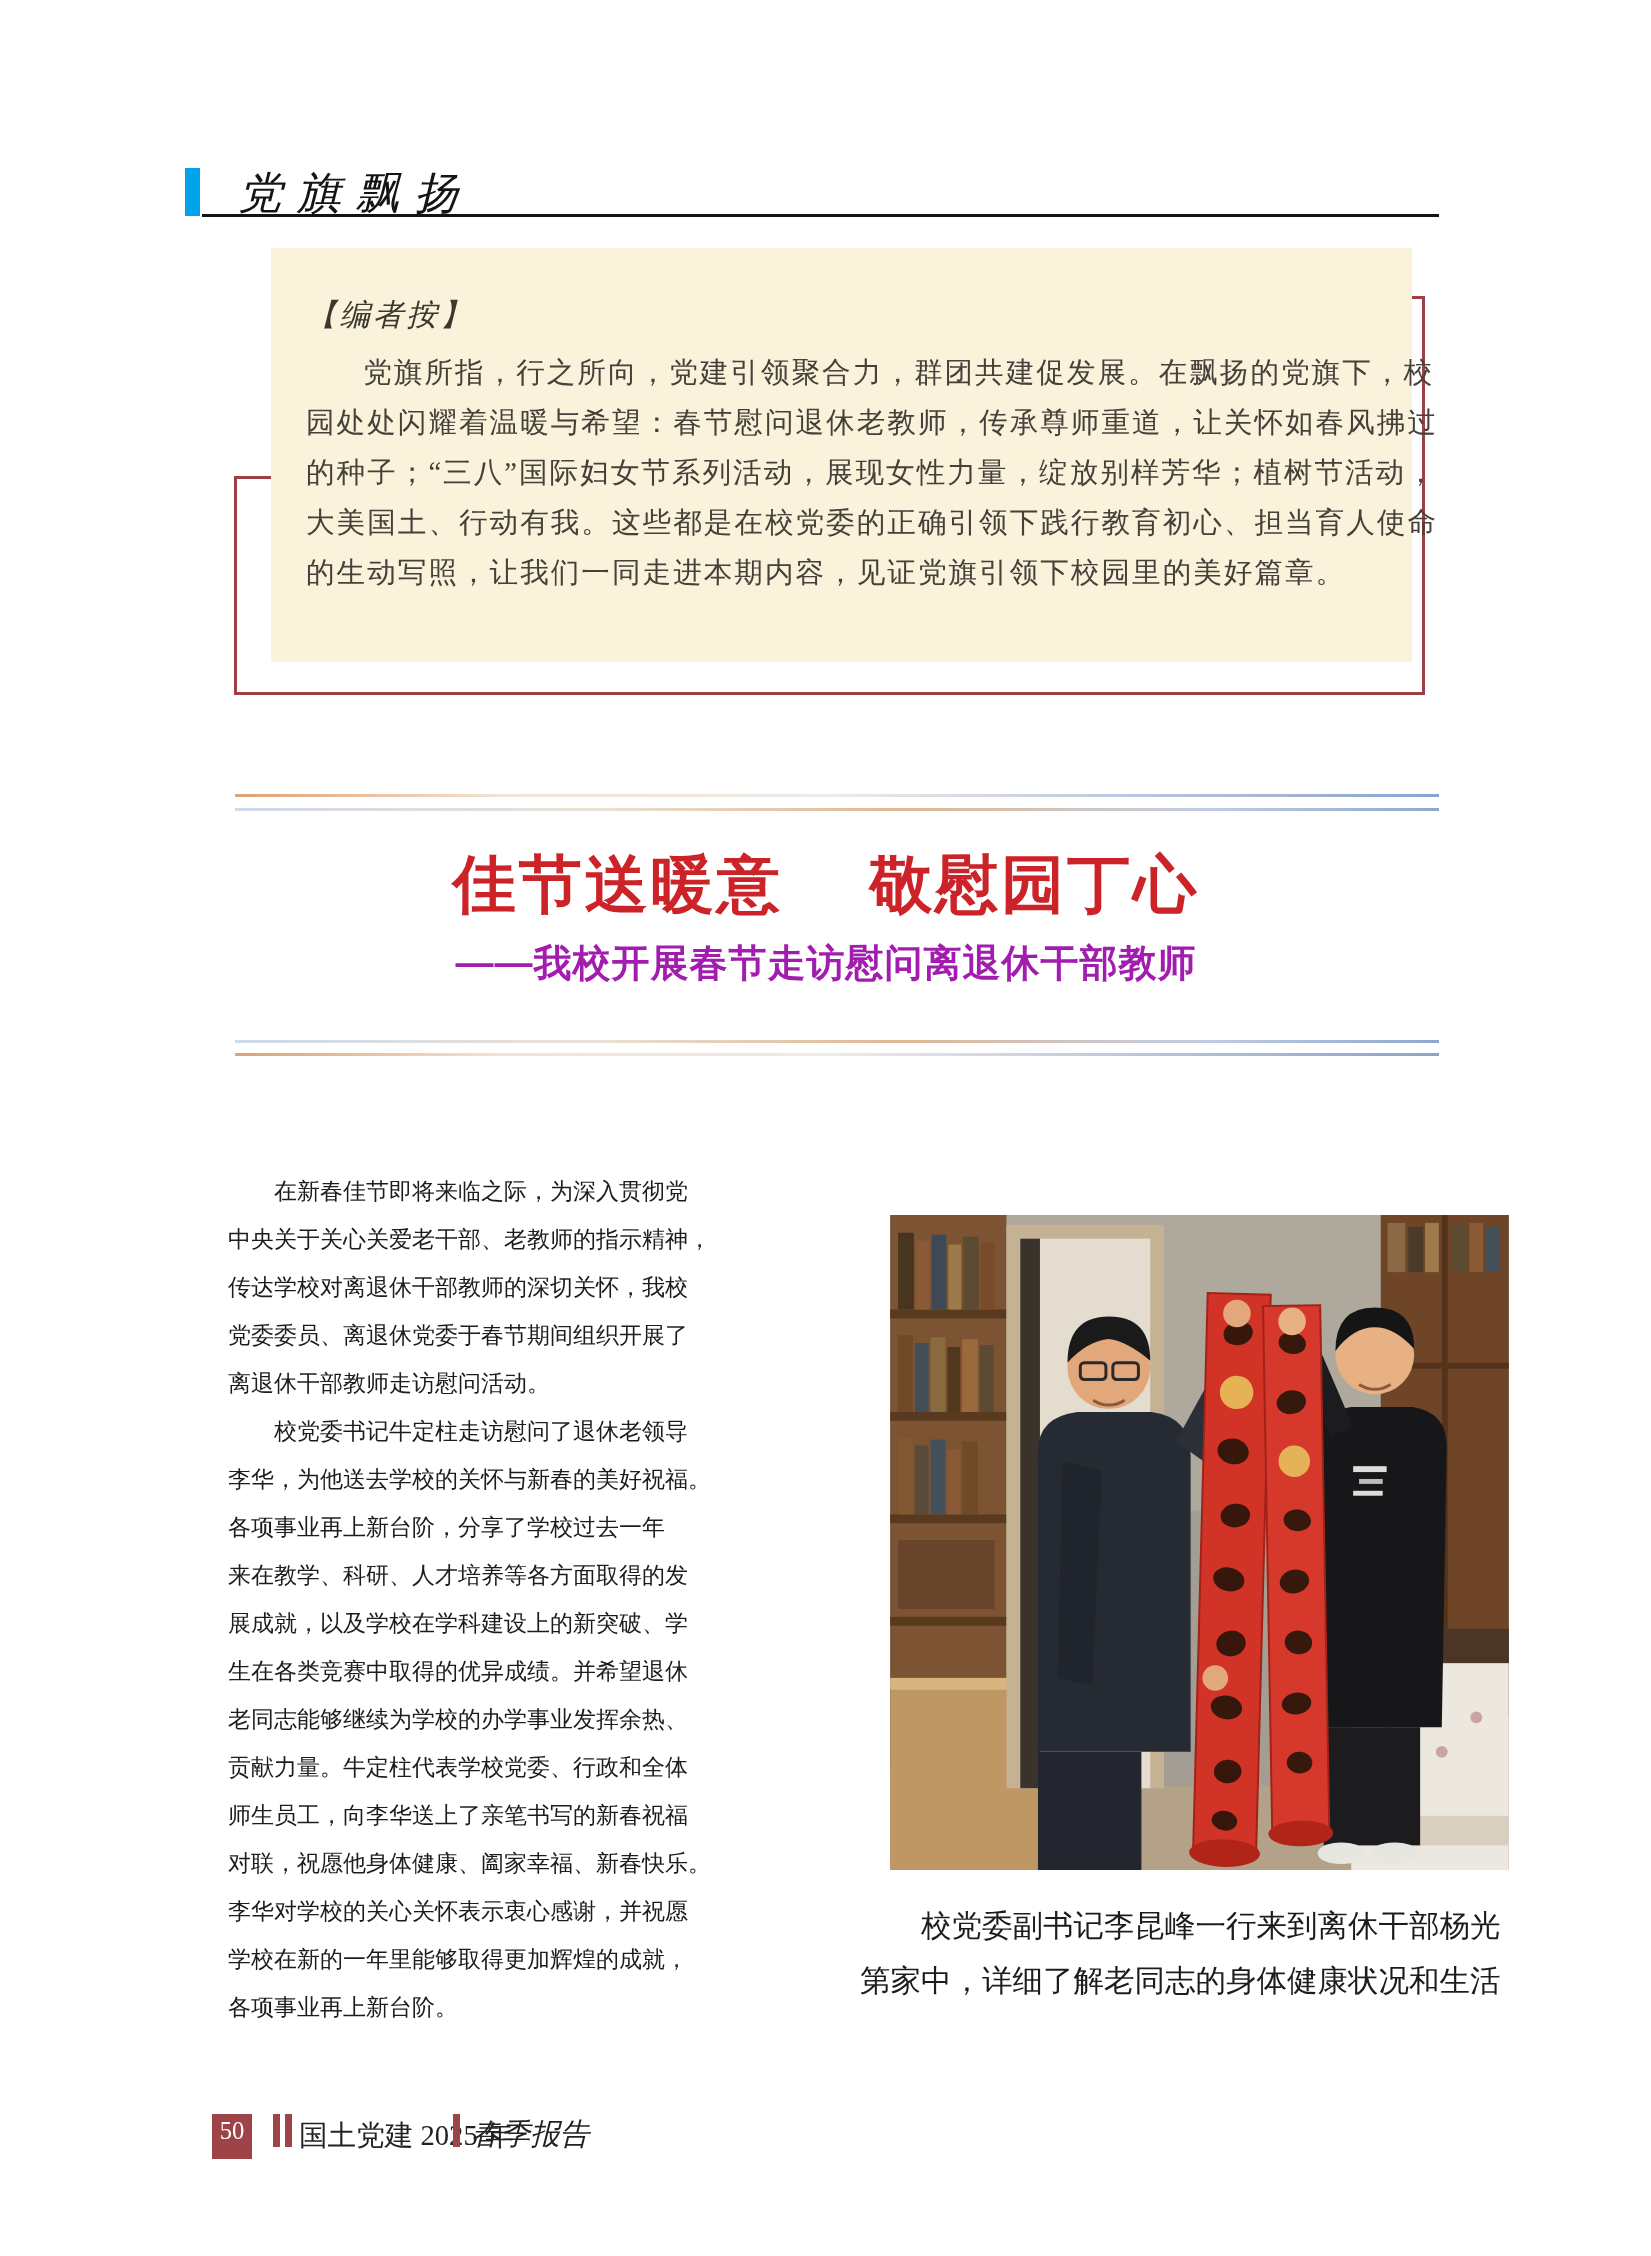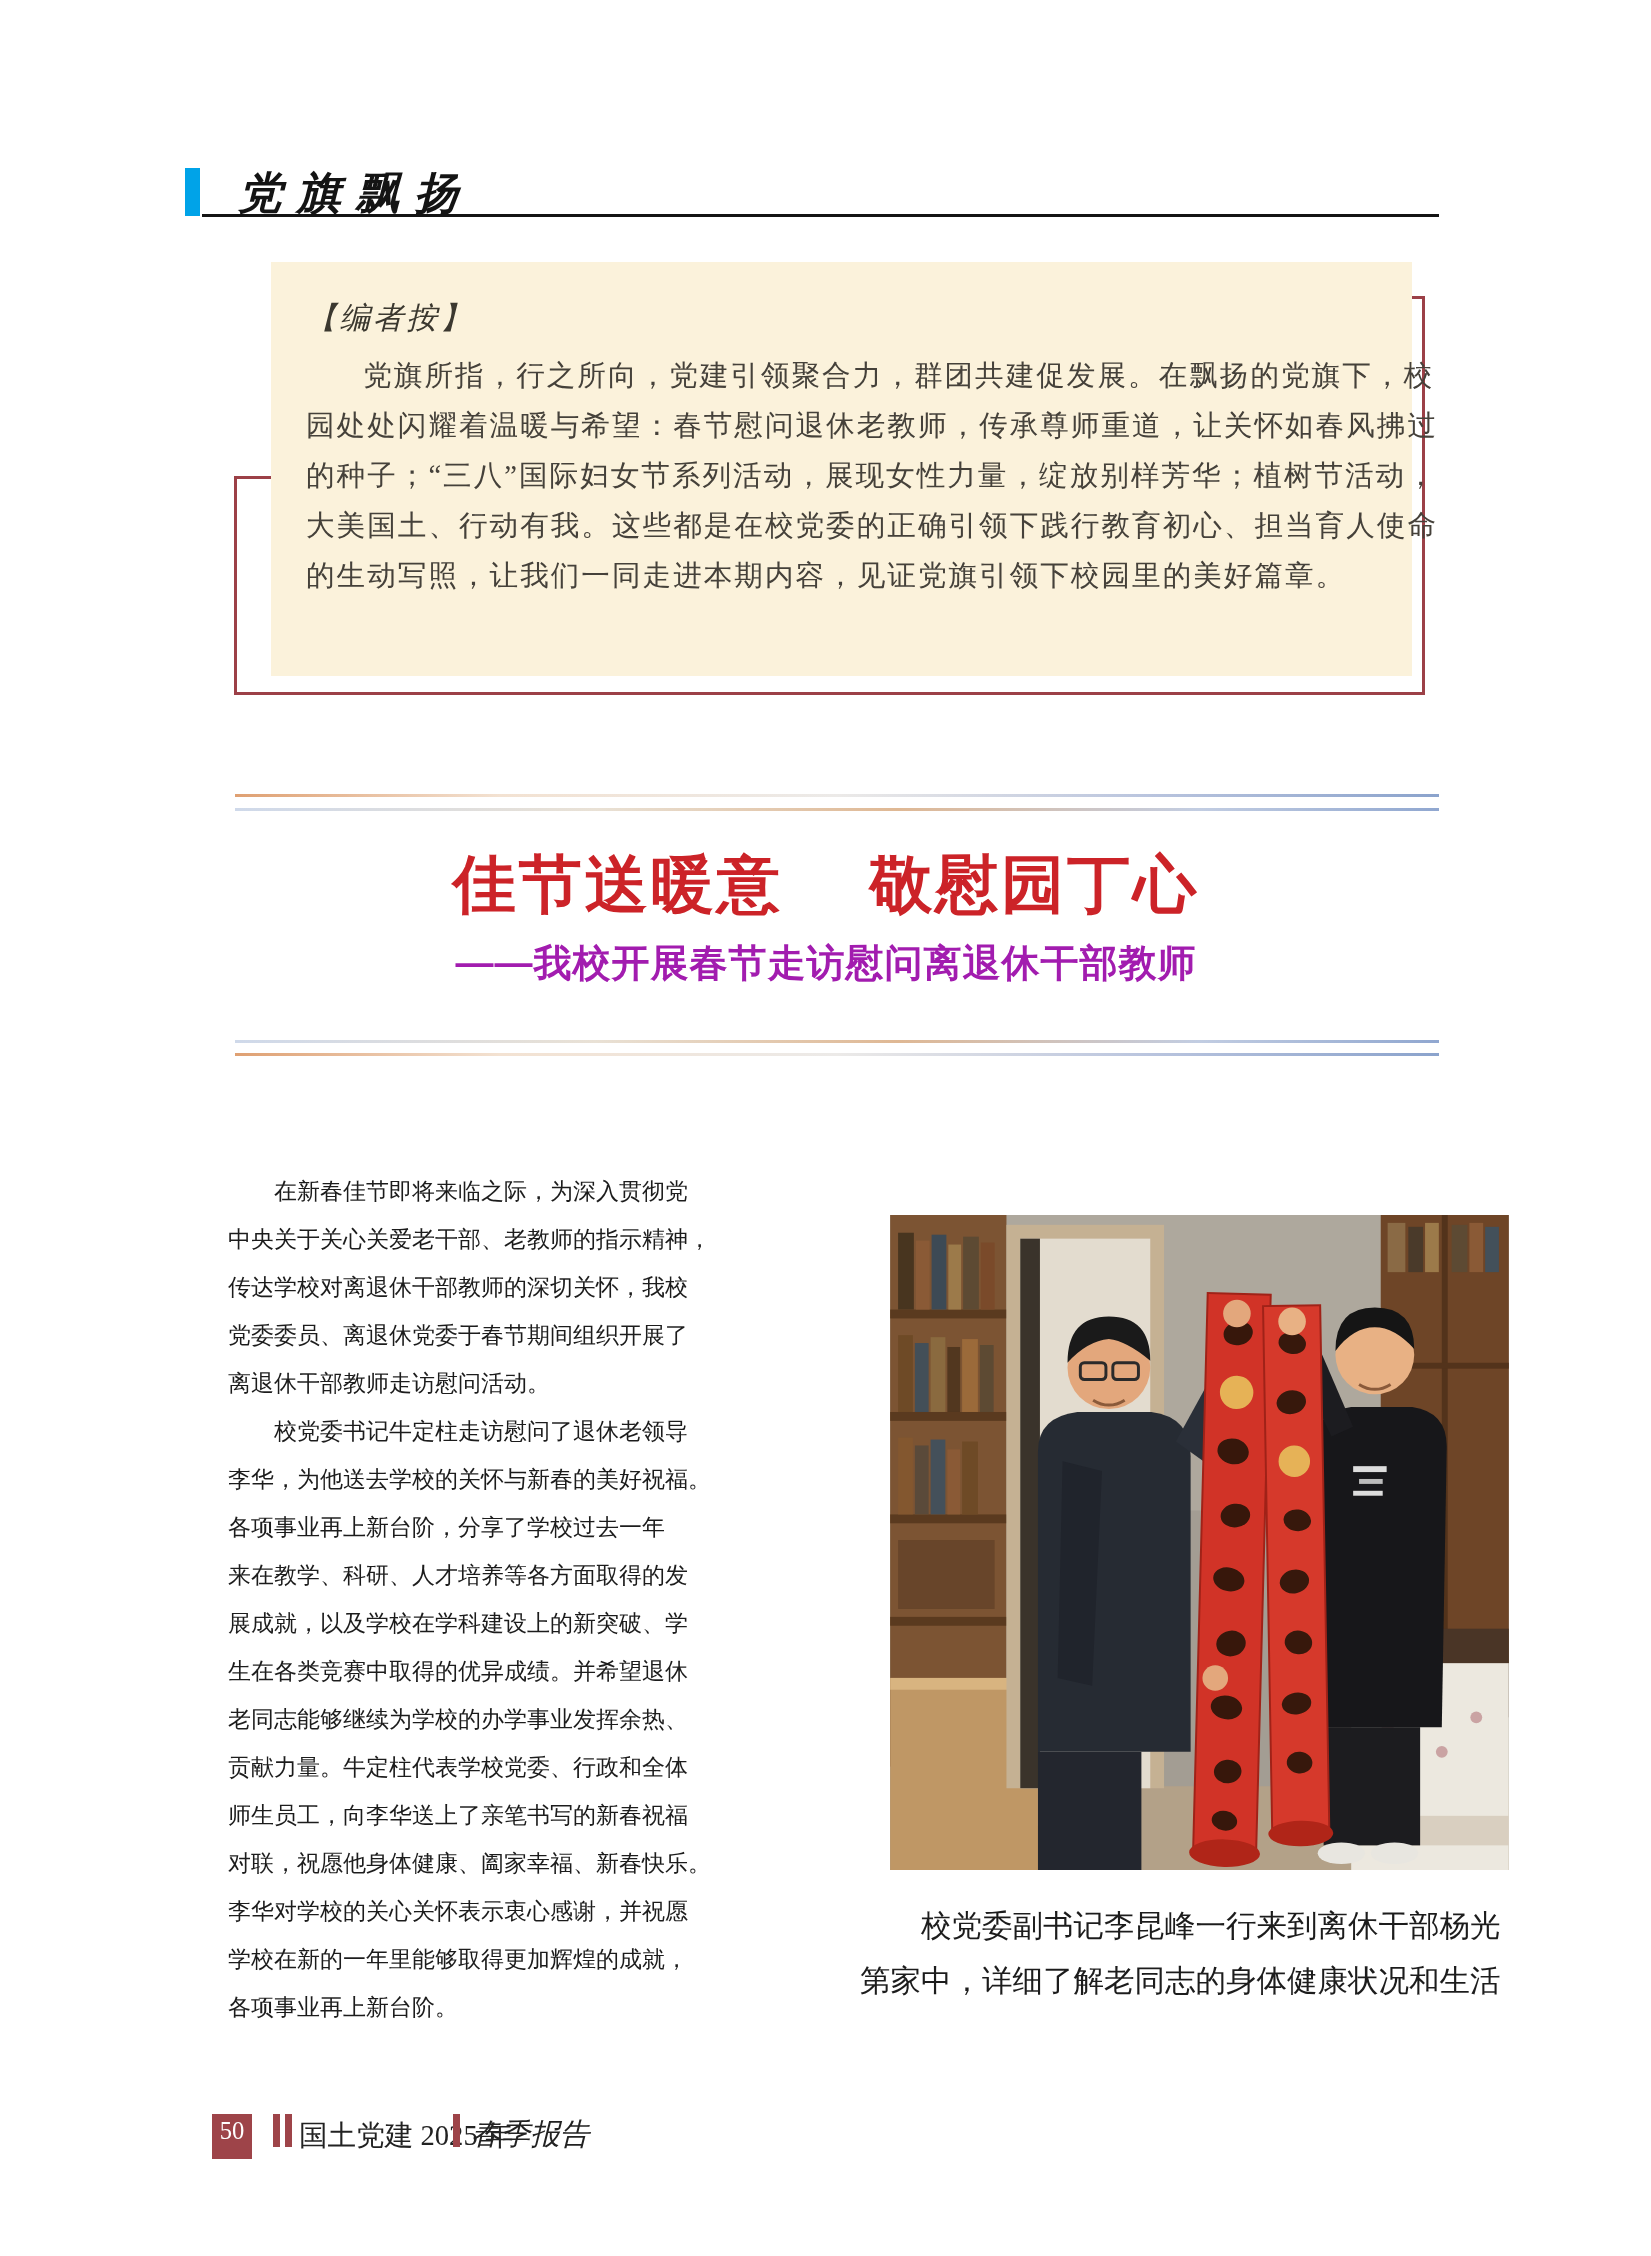--- a/index.html
+++ b/index.html
@@ -9,37 +9,37 @@
     margin:0 auto;
     background:#ffffff;
     overflow:hidden;
     font-family:"Liberation Serif","DejaVu Serif",serif;
     color:#1a1a1a;
   }
   
   .hdr-accent{position:absolute;left:185px;top:168px;width:14.8px;height:48px;background:#00A3E8;}
   .hdr-title{
     position:absolute;left:238px;top:164px;
-    font-size:44px;font-weight:bold;font-style:italic;
+    font-size:44px;font-weight:normal;font-style:italic;
     letter-spacing:14.8px;color:#141414;white-space:nowrap;
   }
   .hdr-rule{position:absolute;left:202px;top:214px;width:1237px;height:3px;background:#141414;}
 
   
   .fseg{position:absolute;background:#9C4047;z-index:1;}
   .fseg-topleft-h{left:234px;top:476px;width:118px;height:3px;}
   .fseg-left-v{left:234px;top:476px;width:3px;height:219px;}
   .fseg-bottom-h{left:234px;top:692px;width:1191px;height:3px;}
   .fseg-right-v{left:1422px;top:296px;width:3px;height:399px;}
   .fseg-topright-h{left:1369px;top:296px;width:56px;height:3px;}
 
   .note-box{
-    position:absolute;left:271px;top:262px;width:1141px;height:414px;
+    position:absolute;left:271px;top:248px;width:1141px;height:414px;
     background:#FBF2DB;z-index:2;box-sizing:border-box;
-    padding:36px 33px 0 35px;
+    padding:47px 33px 0 35px;
   }
   .note-label{font-size:30.5px;color:#3b382f;letter-spacing:3px;font-style:italic;}
   .note-body{margin-top:11.8px;font-size:28.6px;line-height:50px;color:#45413a;letter-spacing:2px;}
   .note-body .tline{white-space:nowrap;}
 
   
   .grad-line{position:absolute;left:235px;width:1204px;height:3px;}
   .grad-a{background:linear-gradient(90deg,#dfa072 0%,#f3e2d2 22%,#eceae8 50%,#b9c4de 76%,#8ba3cc 100%);}
   .grad-b{background:linear-gradient(90deg,#cfd9ea 0%,#e9e1d5 30%,#dfb894 55%,#c2cde2 80%,#90a7d0 100%);}
   .gl1{top:794px;} .gl2{top:808px;} .gl3{top:1040px;} .gl4{top:1053px;}

